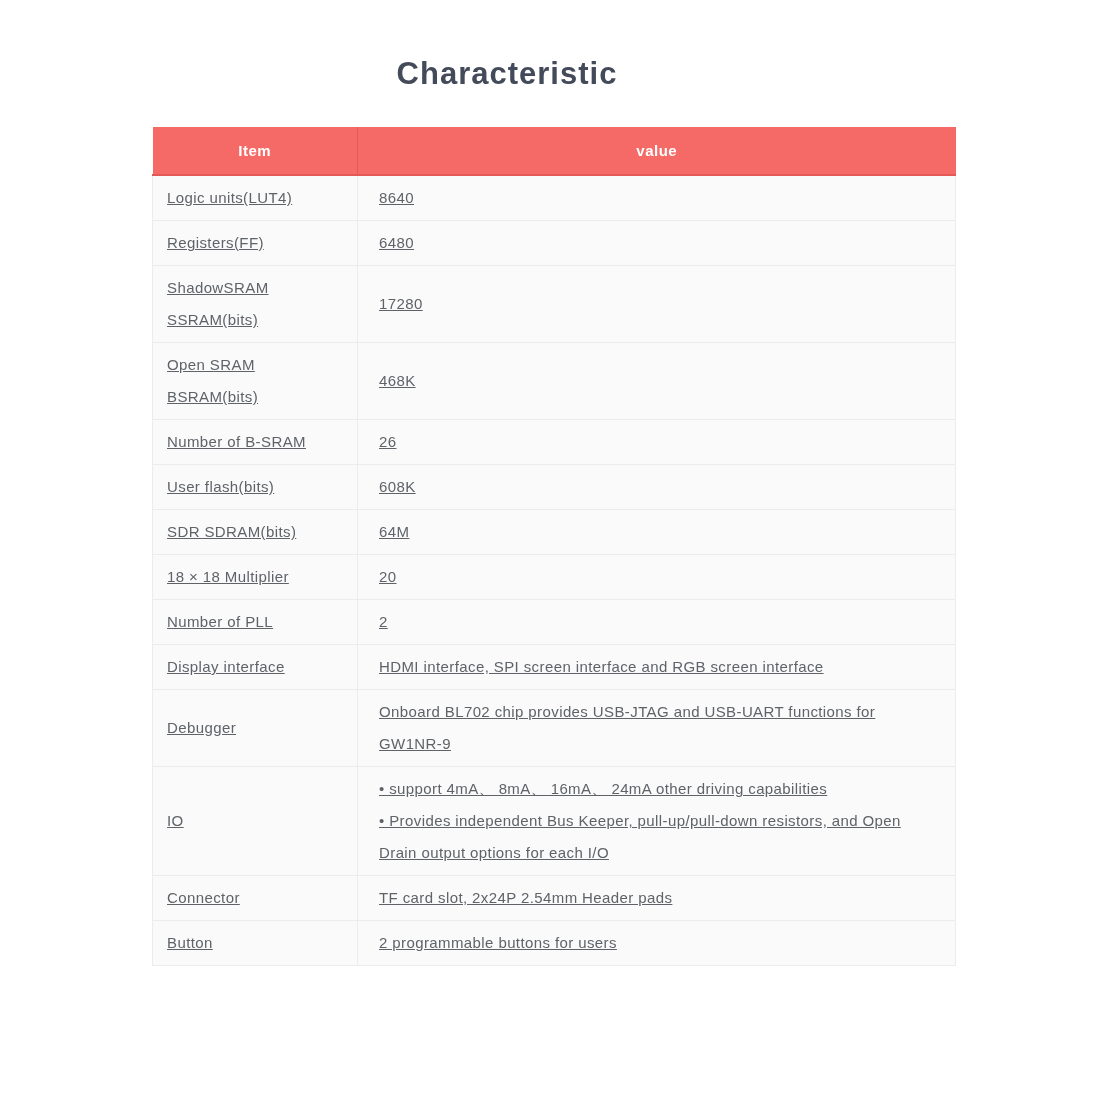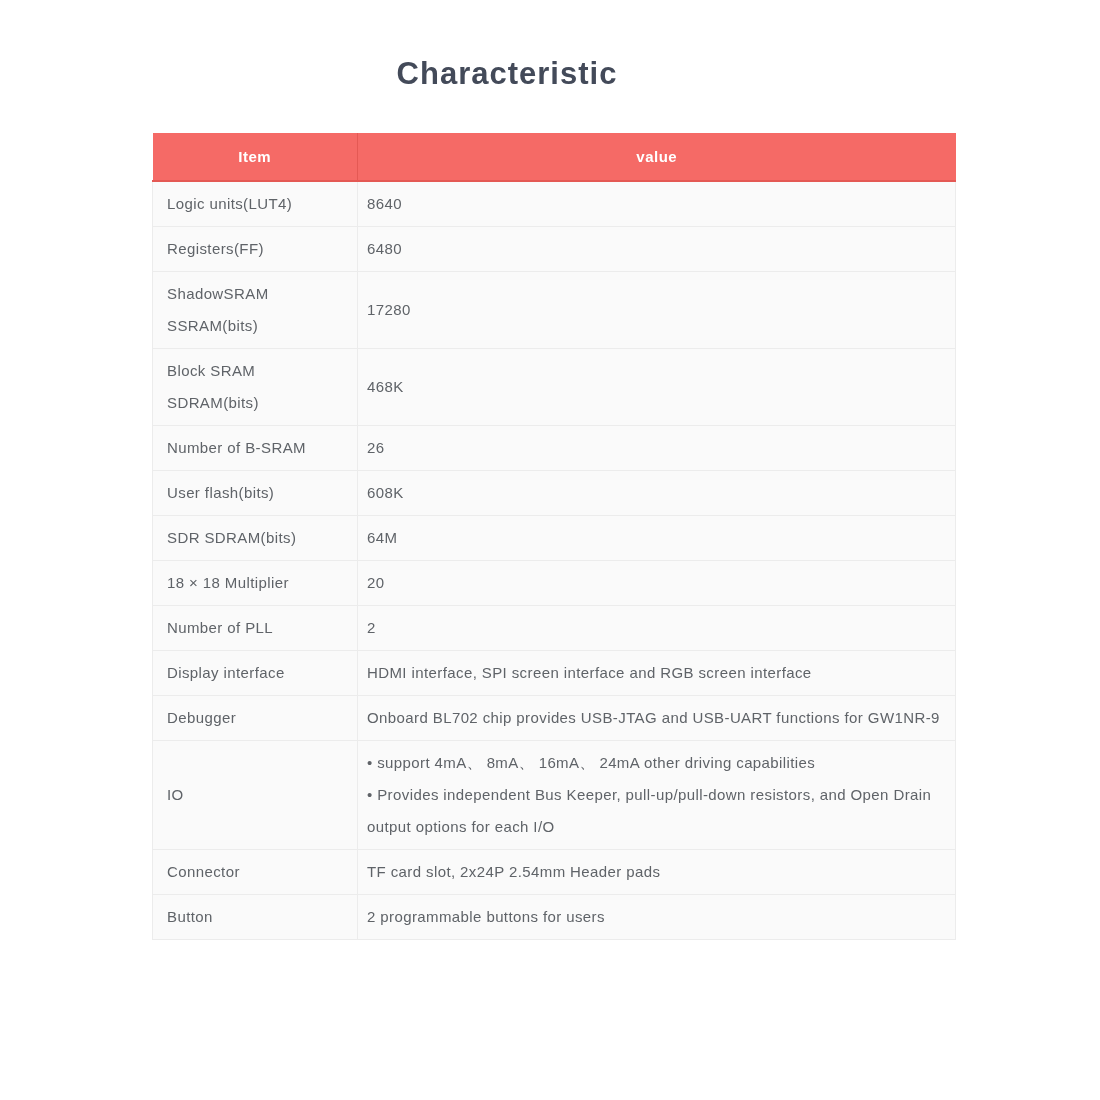--- a/index.html
+++ b/index.html
@@ -29,21 +29,21 @@
     transform:translateX(-50%);
     white-space:nowrap;
     font-size:31px;
     font-weight:bold;
     letter-spacing:1px;
     color:var(--title);
   }
   table.spec-table{
     position:absolute;
     left:152px;
-    top:133px;
+    top:127px;
     width:803px;
     border-collapse:collapse;
     table-layout:fixed;
     font-size:15px;
     color:var(--text);
     letter-spacing:0.4px;
   }
   col.col-item{width:205px;}
   col.col-value{width:598px;}
   thead th{
@@ -56,23 +56,24 @@
     vertical-align:middle;
     border-bottom:2px solid var(--header-divider);
     letter-spacing:0.5px;
   }
   thead th:first-child{
     border-right:1px solid var(--header-divider);
   }
   tbody td{
     background:var(--row-bg);
     border:1px solid var(--border);
-    padding:6px 9px;
+    padding:6px 21px;
     line-height:32px;
     vertical-align:middle;
+    text-decoration:underline;
   }
   tbody td.item-cell{
     padding-left:14px;
   }
 </style>
 </head>
 <body>
 
 <div class="page">
   <h1 class="title">Characteristic</h1>
@@ -101,21 +102,21 @@
             <div>6480</div>
           </td>
         </tr>
         <tr>
           <td class="item-cell">ShadowSRAM SSRAM(bits)</td>
           <td class="value-cell">
             <div>17280</div>
           </td>
         </tr>
         <tr>
-          <td class="item-cell">Block SRAM SDRAM(bits)</td>
+          <td class="item-cell">Open SRAM BSRAM(bits)</td>
           <td class="value-cell">
             <div>468K</div>
           </td>
         </tr>
         <tr>
           <td class="item-cell">Number of B-SRAM</td>
           <td class="value-cell">
             <div>26</div>
           </td>
         </tr>

